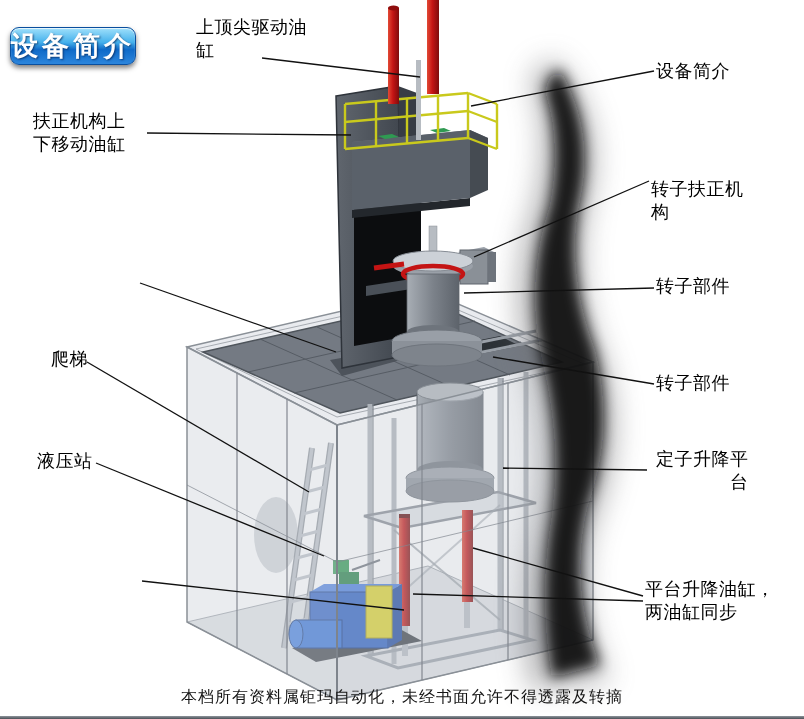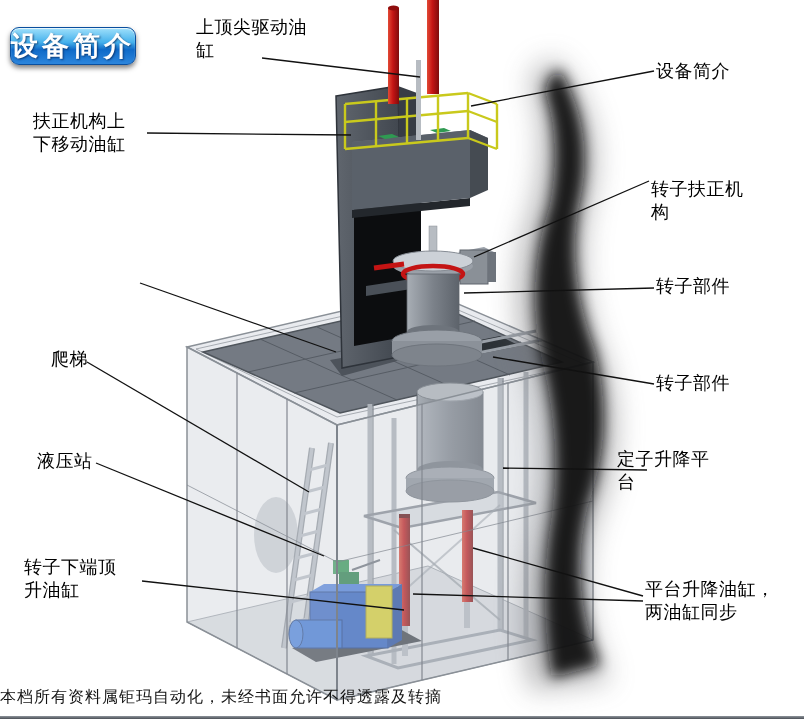--- a/index.html
+++ b/index.html
@@ -15,21 +15,21 @@
     position:absolute; left:10px; top:27px; width:126px; height:38px; border-radius:9px;
     background:linear-gradient(180deg,#9fe0fb 0%,#45b1ec 40%,#0f6ac8 60%,#2c86dd 100%);
     border:1px solid #0a4f9e;
     box-shadow:0 3px 5px rgba(0,0,0,0.5), inset 0 1px 1px rgba(255,255,255,0.8);
     display:flex; align-items:center; justify-content:center;
     color:#fff; font-size:27px; font-weight:bold; letter-spacing:4px;
     font-family:"Liberation Sans","DejaVu Sans",sans-serif;
     text-shadow:1px 1px 2px rgba(0,30,80,0.7); z-index:6;
   }
   .footer {
-    position:absolute; left:0; top:687px; width:100%; text-align:left;
+    position:absolute; left:0; top:687px; width:100%; text-align:center;
     font-size:16px; color:#141414; letter-spacing:1px; z-index:5;
   }
   .bottom-edge {
     position:absolute; left:0; top:716px; width:100%; height:3px;
     background:linear-gradient(180deg,#8e949b,#4a4f56); z-index:4;
   }
 </style>
 </head>
 <body>
 
@@ -230,23 +230,21 @@
 缸</div>
   <div class="lbl" style="left:656px; top:60px;">设备简介</div>
   <div class="lbl" style="left:33px; top:110px;text-align:right;">扶正机构上
 下移动油缸</div>
   <div class="lbl" style="left:651px; top:158px;margin-top:20px;">转子扶正机
 构</div>
   <div class="lbl" style="left:656px; top:275px;">转子部件</div>
   <div class="lbl" style="left:51px; top:348px;">爬梯</div>
   <div class="lbl" style="left:656px; top:372px;">转子部件</div>
   <div class="lbl" style="left:37px; top:450px;">液压站</div>
-  <div class="lbl" style="left:617px; top:448px;">定子升降平
+  <div class="lbl" style="left:656px; top:448px;text-align:right;">定子升降平
 台</div>
-  <div class="lbl" style="left:24px; top:556px;">转子下端顶
-升油缸</div>
   <div class="lbl" style="left:645px; top:578px;">平台升降油缸，
 两油缸同步</div>
 
   <div class="footer">本档所有资料属钜玛自动化，未经书面允许不得透露及转摘</div>
   <div class="bottom-edge"></div>
 
 </div>
 
 </body></html>

